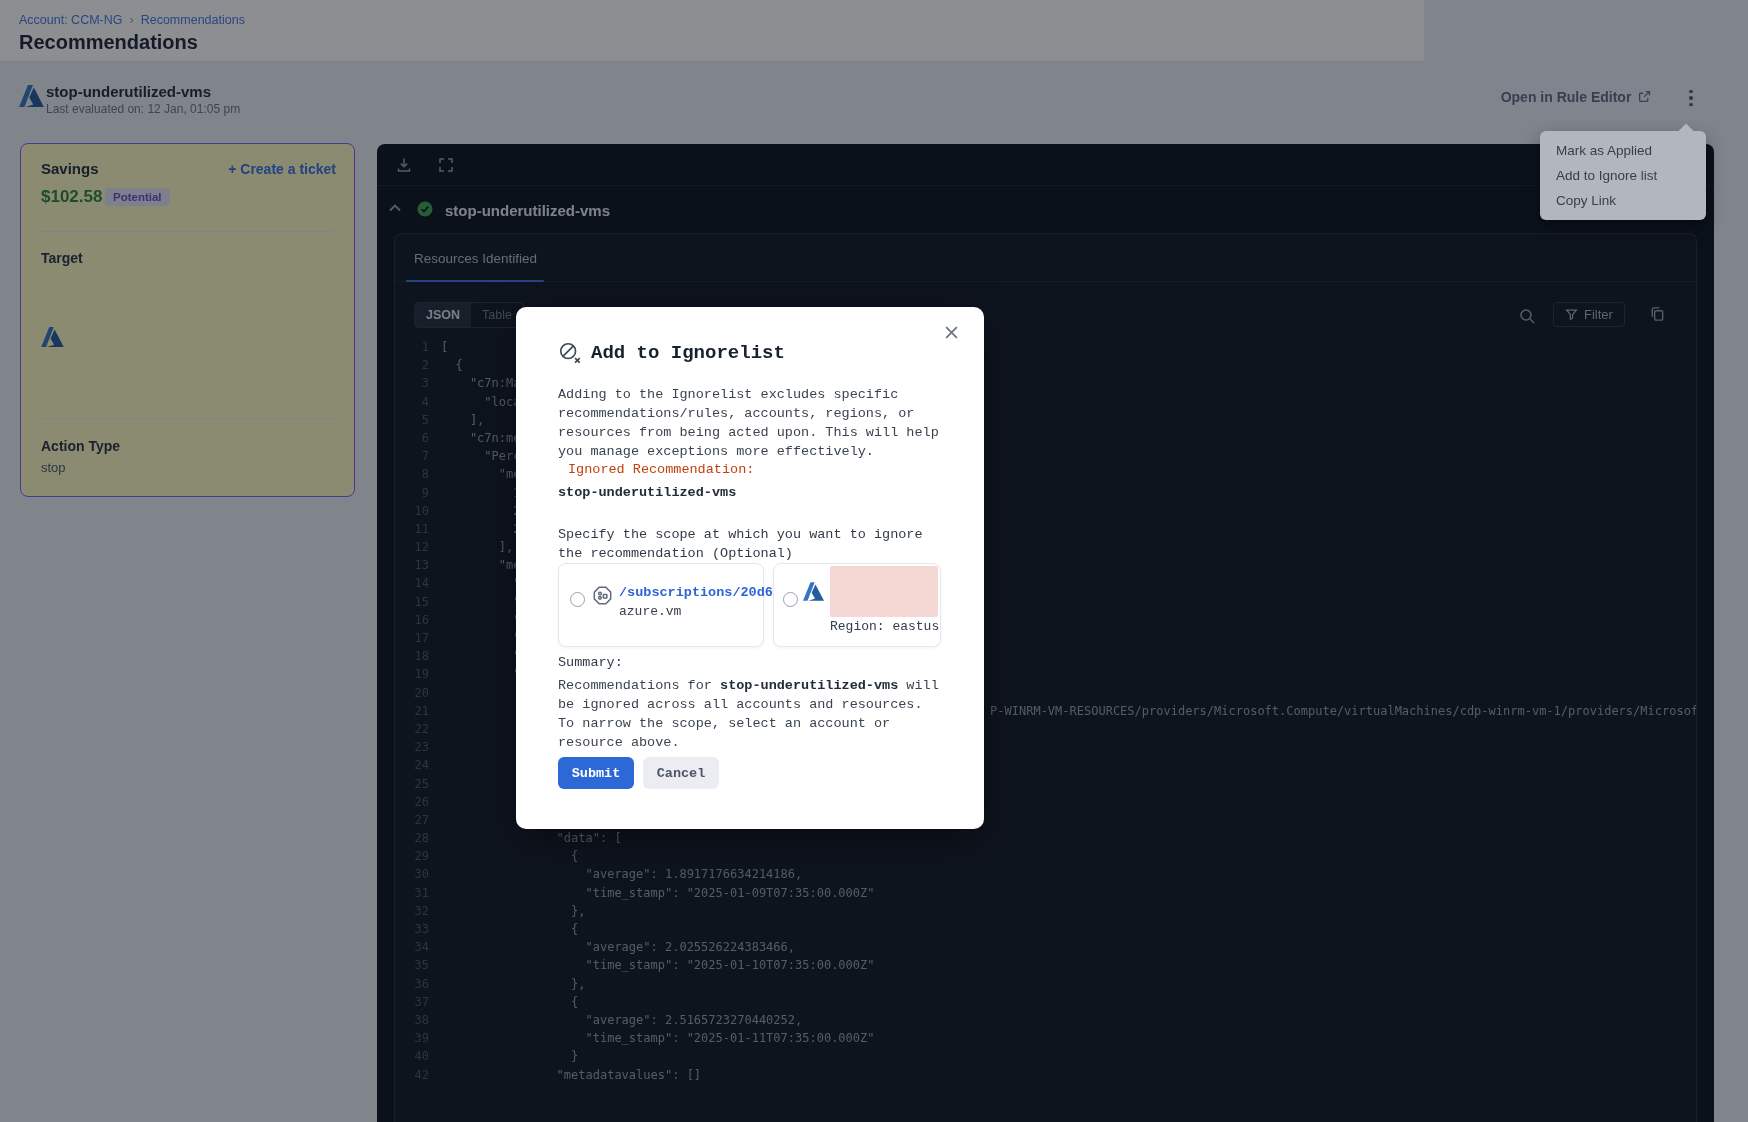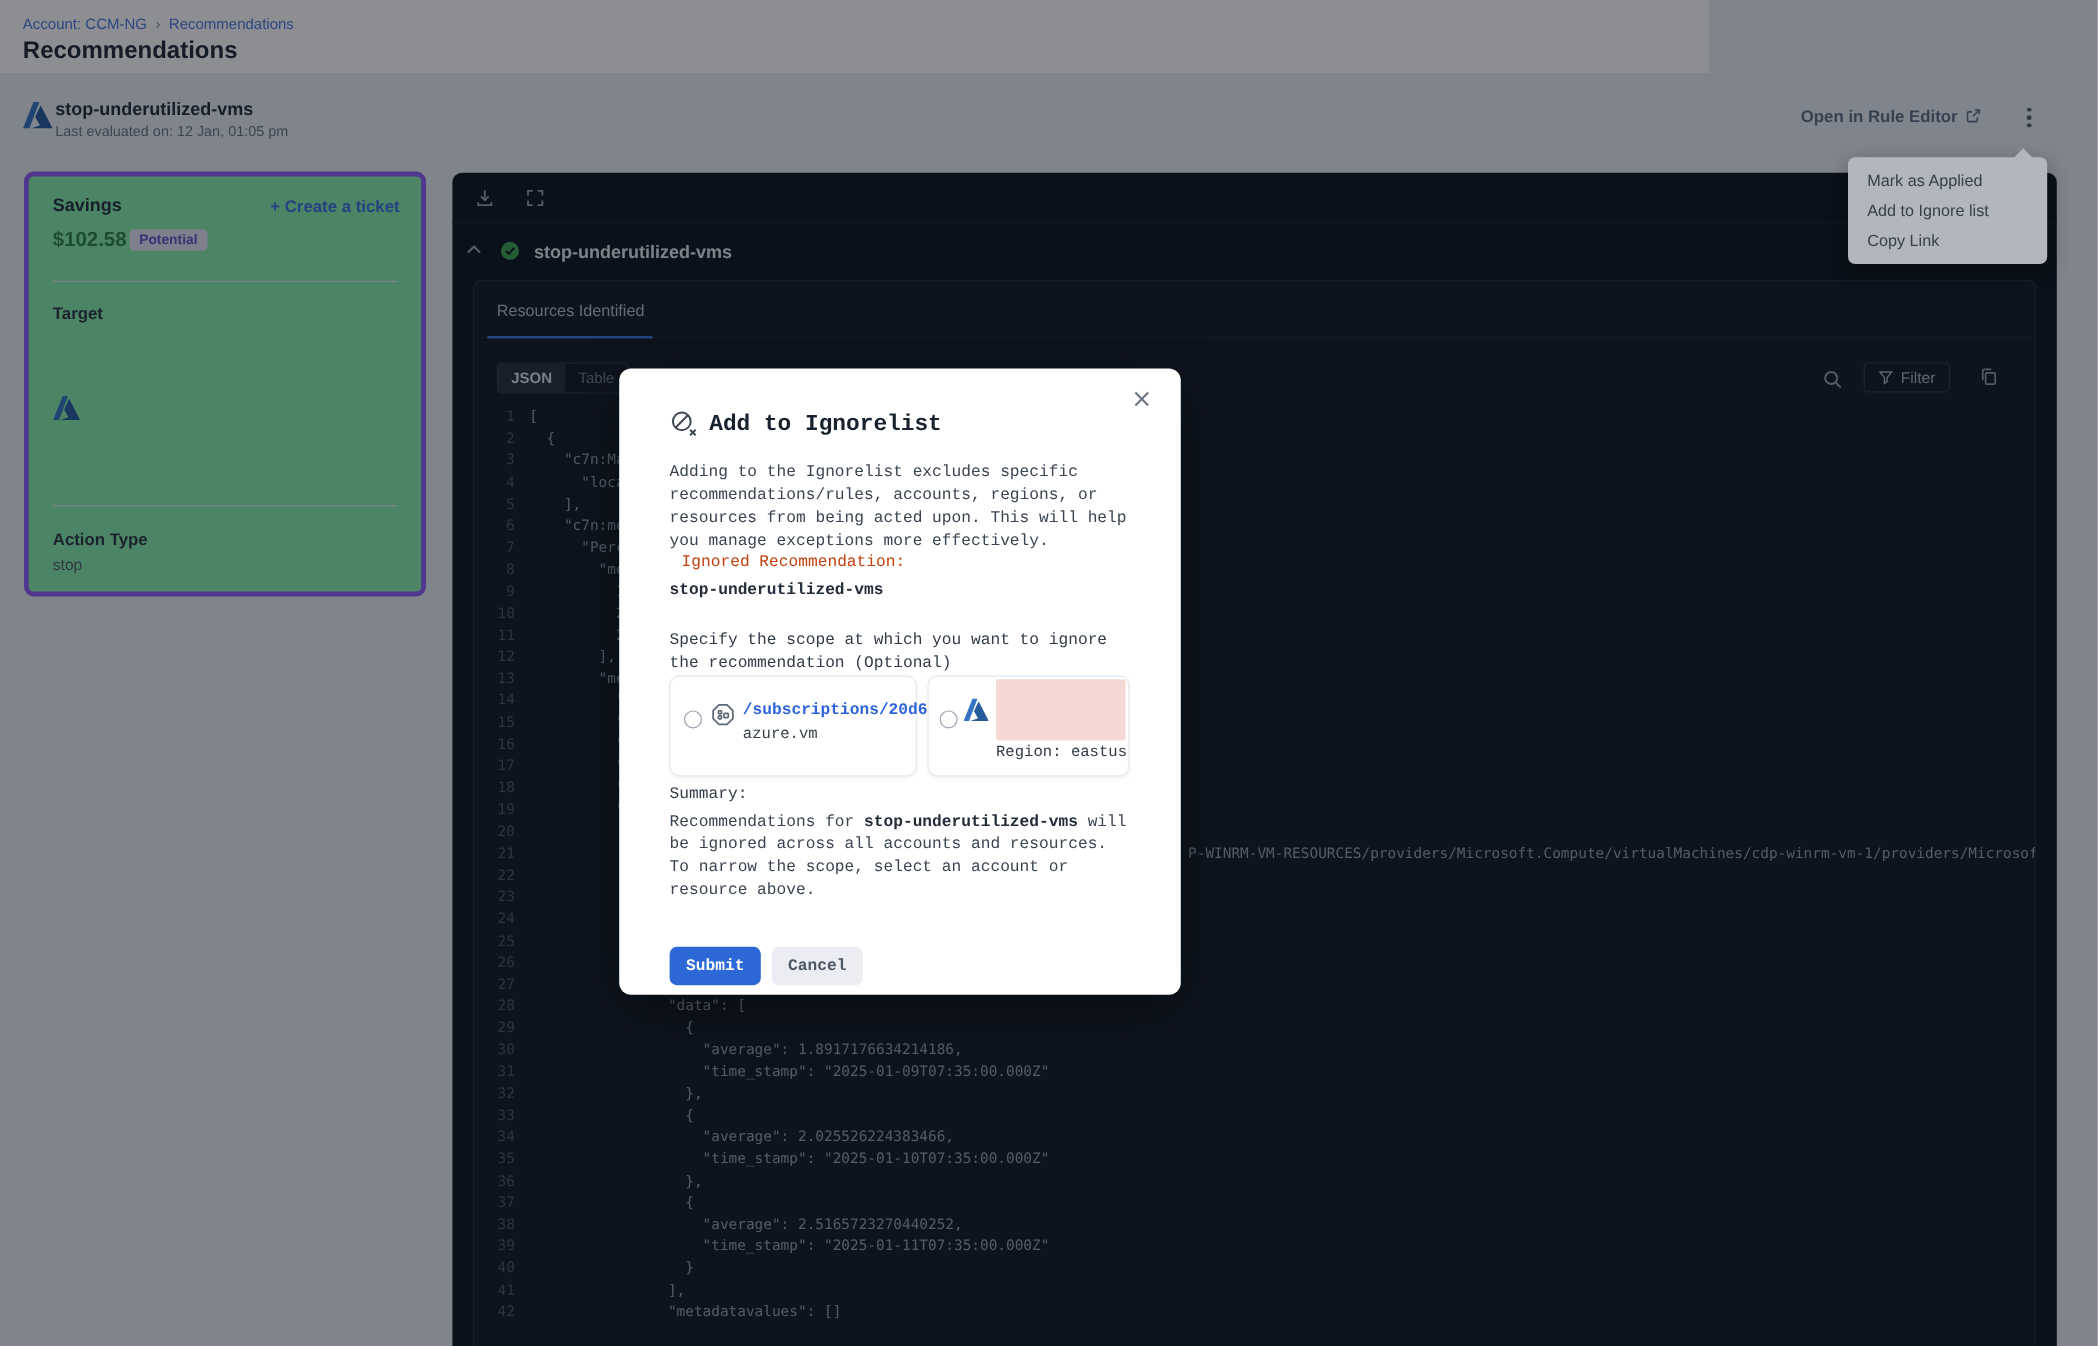--- a/index.html
+++ b/index.html
@@ -18,21 +18,21 @@
   .rec-header { position:absolute; left:0; top:62px; width:1748px; height:80px; }
   .rec-azure { position:absolute; left:19px; top:23px; }
   .rec-name { position:absolute; left:46px; top:21px; font-size:15px; font-weight:700; color:#242d3a; }
   .rec-sub { position:absolute; left:46px; top:40px; font-size:12px; color:#6b7686; }
   .rule-editor-btn { position:absolute; left:1493px; top:18px; width:166px; height:33px; background:#e8edf3; border:none; border-radius:4px;
     font-family:inherit; font-size:14px; font-weight:600; color:#5d6d83; display:flex; align-items:center; justify-content:center; gap:7px; cursor:pointer; }
   .kebab { position:absolute; left:1682px; top:25px; width:18px; height:22px; display:flex; flex-direction:column; align-items:center; justify-content:center; gap:3px; cursor:pointer; }
   .kebab i { width:3.5px; height:3.5px; border-radius:50%; background:#555f6e; }
 
   
-  .sidebar-card { position:absolute; left:20px; top:143px; width:335px; height:354px; background:#86efac; border:4px solid #8b5cf6; border-radius:8px; }
+  .sidebar-card { position:absolute; left:20px; top:143px; width:335px; height:354px; background:#fef9c3; border:1px solid #8b5cf6; border-radius:8px; }
   .sc-label { font-size:15px; font-weight:700; color:#252e3c; }
   .savings-label { position:absolute; left:20px; top:16px; }
   .create-ticket { position:absolute; right:18px; top:17px; font-size:14px; font-weight:700; color:#3b6fe0; cursor:pointer; }
   .savings-amount { position:absolute; left:20px; top:43px; font-size:17px; font-weight:700; color:#2d8743; }
   .savings-badge { position:absolute; left:84px; top:44px; font-size:11.5px; font-weight:600; color:#6053c7; background:#e6e2f8; padding:3px 8px; border-radius:4px; }
   .sc-hr1 { position:absolute; left:20px; right:20px; top:87px; border-top:1px solid #e7ebf0; }
   .target-label { position:absolute; left:20px; top:106px; font-size:14px; font-weight:700; color:#2b3443; }
   .target-azure { position:absolute; left:20px; top:183px; }
   .sc-hr2 { position:absolute; left:20px; right:20px; top:274px; border-top:1px solid #e7ebf0; }
   .action-label { position:absolute; left:20px; top:294px; font-size:14px; font-weight:700; color:#2b3443; }
@@ -92,21 +92,21 @@
   .card-resource .radio { left:9px; top:28px; }
   .sub-icon { position:absolute; left:33px; top:21px; }
   .acct-link { position:absolute; left:60px; top:21px; font-size:13.5px; font-weight:700; color:#2f64d9; cursor:pointer; white-space:nowrap; }
   .acct-sub { position:absolute; left:60px; top:40px; font-size:13px; color:#39414d; }
   .res-azure { position:absolute; left:29px; top:18px; }
   .res-redact { position:absolute; right:2px; top:2px; width:108px; height:51px; background:#f5d8d3; border-radius:2px; }
   .res-region { position:absolute; left:56px; top:55px; font-size:13px; color:#333c49; }
   .summary-label { position:absolute; left:42px; top:348px; font-size:13.5px; color:#323b49; }
   .summary-text { position:absolute; left:42px; top:369px; width:388px; font-size:13.5px; line-height:19px; color:#3b4452; }
   .summary-text b { color:#232c3a; }
-  .modal-actions { position:absolute; left:42px; top:450px; display:flex; gap:9px;margin-top:32px; }
+  .modal-actions { position:absolute; left:42px; top:450px; display:flex; gap:9px; }
   .btn { border:none; border-radius:6px; height:32px; font-family:inherit; font-size:13.5px; font-weight:700; cursor:pointer; }
   .btn-submit { width:76px; background:#2c68d6; color:#ffffff; }
   .btn-cancel { width:76px; background:#ebedf2; color:#4b5565; }
 
   svg { display:block; }
 </style>
 </head>
 <body>
 
 <div class="stage">
@@ -258,21 +258,20 @@
           <div class="code-row"><span class="ln">31</span><span class="ct">                    "time_stamp": "2025-01-09T07:35:00.000Z"</span></div>
           <div class="code-row"><span class="ln">32</span><span class="ct">                  },</span></div>
           <div class="code-row"><span class="ln">33</span><span class="ct">                  {</span></div>
           <div class="code-row"><span class="ln">34</span><span class="ct">                    "average": 2.025526224383466,</span></div>
           <div class="code-row"><span class="ln">35</span><span class="ct">                    "time_stamp": "2025-01-10T07:35:00.000Z"</span></div>
           <div class="code-row"><span class="ln">36</span><span class="ct">                  },</span></div>
           <div class="code-row"><span class="ln">37</span><span class="ct">                  {</span></div>
           <div class="code-row"><span class="ln">38</span><span class="ct">                    "average": 2.5165723270440252,</span></div>
           <div class="code-row"><span class="ln">39</span><span class="ct">                    "time_stamp": "2025-01-11T07:35:00.000Z"</span></div>
           <div class="code-row"><span class="ln">40</span><span class="ct">                  }</span></div>
-          <div class="code-row"><span class="ln">41</span><span class="ct">                ],</span></div>
           <div class="code-row"><span class="ln">42</span><span class="ct">                "metadatavalues": []</span></div>
         </div>
     </div>
   </div>
 
   <div class="overlay"></div>
 
   <div class="dropdown">
     <span class="caret"></span>
     <div class="menu-item">Mark as Applied</div>

